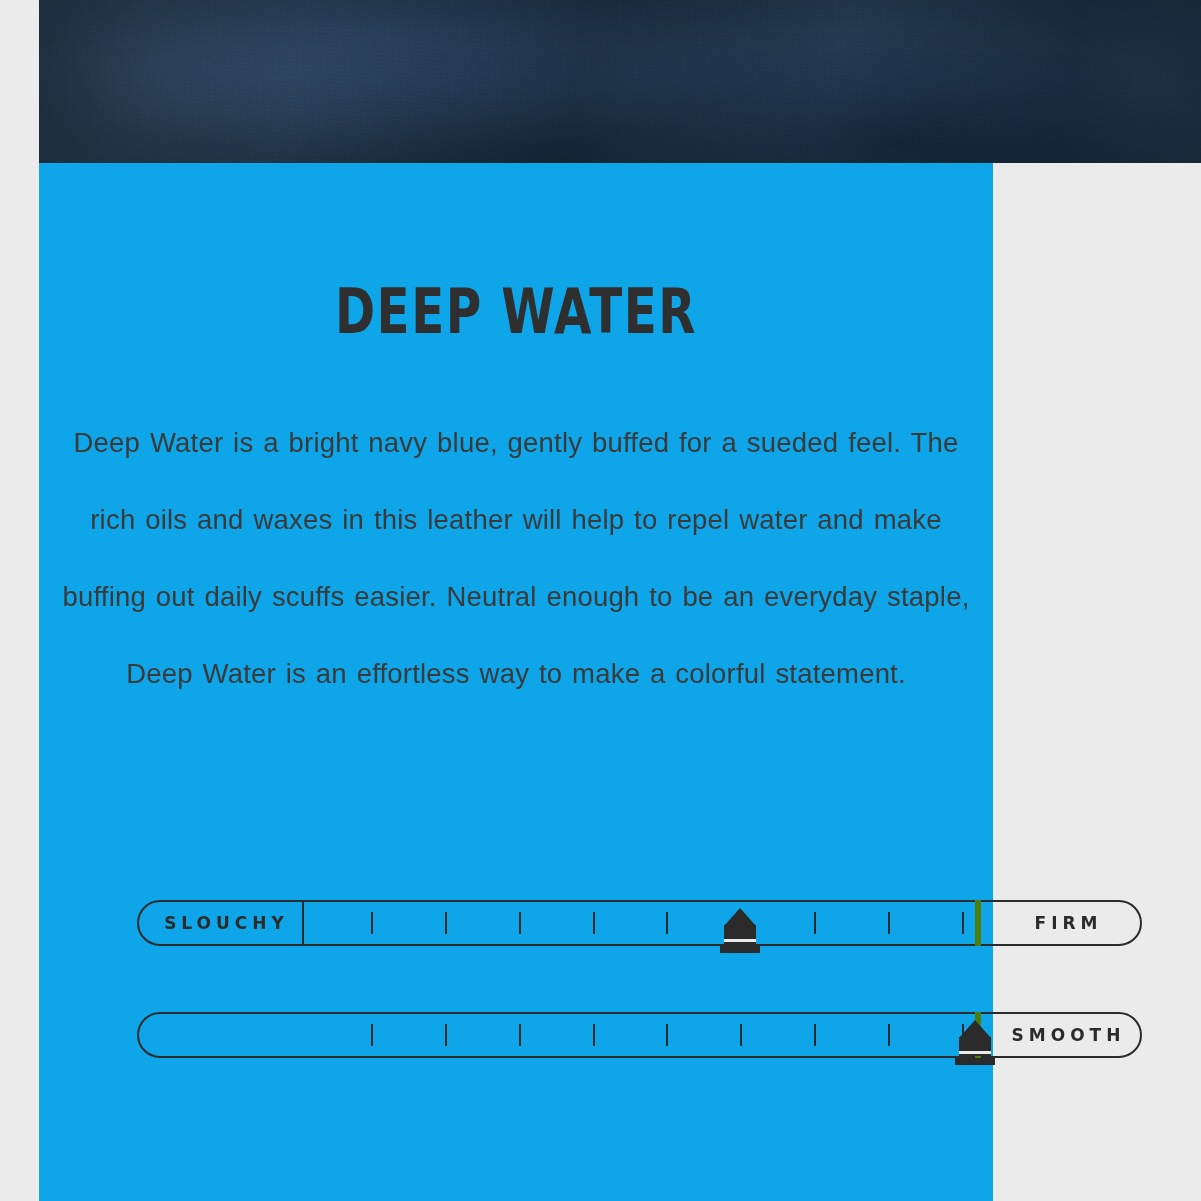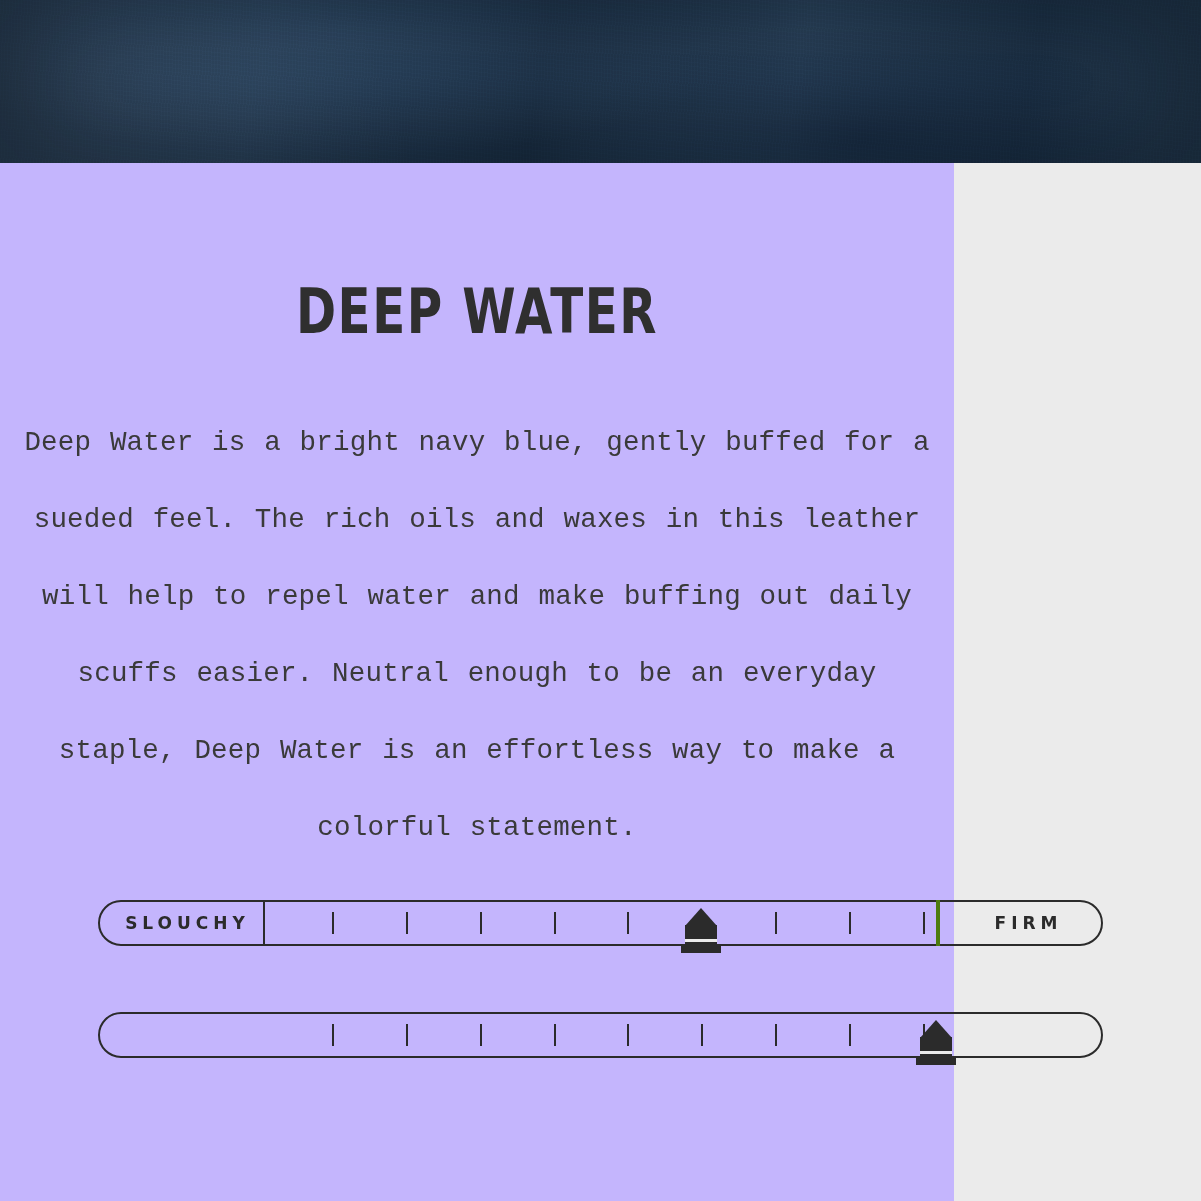--- a/index.html
+++ b/index.html
@@ -10,21 +10,22 @@
     width: 1201px;
     height: 1201px;
     background: #ebebeb;
     font-family: "DejaVu Sans", sans-serif;
     overflow: hidden;
   }
   .page {
     position: relative;
     width: 954px;
     height: 1201px;
-    background: #c4b5fd;
+    background: #0ea5e9;
+    margin-left: 39px;
   }
 
   
   .swatch {
     position: relative;
     width: 1201px;
     height: 163px;
     background:
       radial-gradient(ellipse 600px 180px at 28% 20%, rgba(70,104,140,0.55), rgba(70,104,140,0) 70%),
       radial-gradient(ellipse 420px 160px at 72% 85%, rgba(20,38,62,0.65), rgba(20,38,62,0) 70%),
@@ -67,21 +68,21 @@
     color: #2f2f2f;
     transform: scaleX(0.78);
     transform-origin: center;
   }
 
   
   .body-copy {
     width: 930px;
     margin: 56px auto 0 auto;
     text-align: center;
-    font-family: Liberation Mono, monospace;
+    font-family: Liberation Sans, sans-serif;
     font-size: 27.5px;
     font-weight: 300;
     line-height: 77px;
     color: #3a3a3a;
     letter-spacing: 0.2px;
     word-spacing: 2px;
   }
 
   
   .scales {
@@ -124,21 +125,21 @@
   }
   .scale-label.left {
     left: 0;
     width: 167px;
     border-right: 2px solid #2b2b2b;
     padding-left: 14px;
   }
   .scale-label.right {
     right: 0;
     width: 167px;
-    border-left: 4px solid #4d7c0f;
+    border-left: 6px solid #4d7c0f;
     padding-left: 14px;
   }
   .ticks {
     position: absolute;
     left: 167px;
     right: 167px;
     top: 0;
     height: 46px;
   }
   .tick {
@@ -225,20 +226,21 @@
           <div class="head"></div>
           <div class="body"></div>
           <div class="gap"></div>
           <div class="foot"></div>
         </div>
       </div>
     </div>
 
     <div class="scale-row">
       <div class="scale-track"></div>
+      <div class="scale-label right">SMOOTH</div>
       <div class="ticks">
         <div class="tick" style="left:10%"></div>
         <div class="tick" style="left:21%"></div>
         <div class="tick" style="left:32%"></div>
         <div class="tick" style="left:43%"></div>
         <div class="tick" style="left:54%"></div>
         <div class="tick" style="left:65%"></div>
         <div class="tick" style="left:76%"></div>
         <div class="tick" style="left:87%"></div>
         <div class="tick" style="left:98%"></div>

